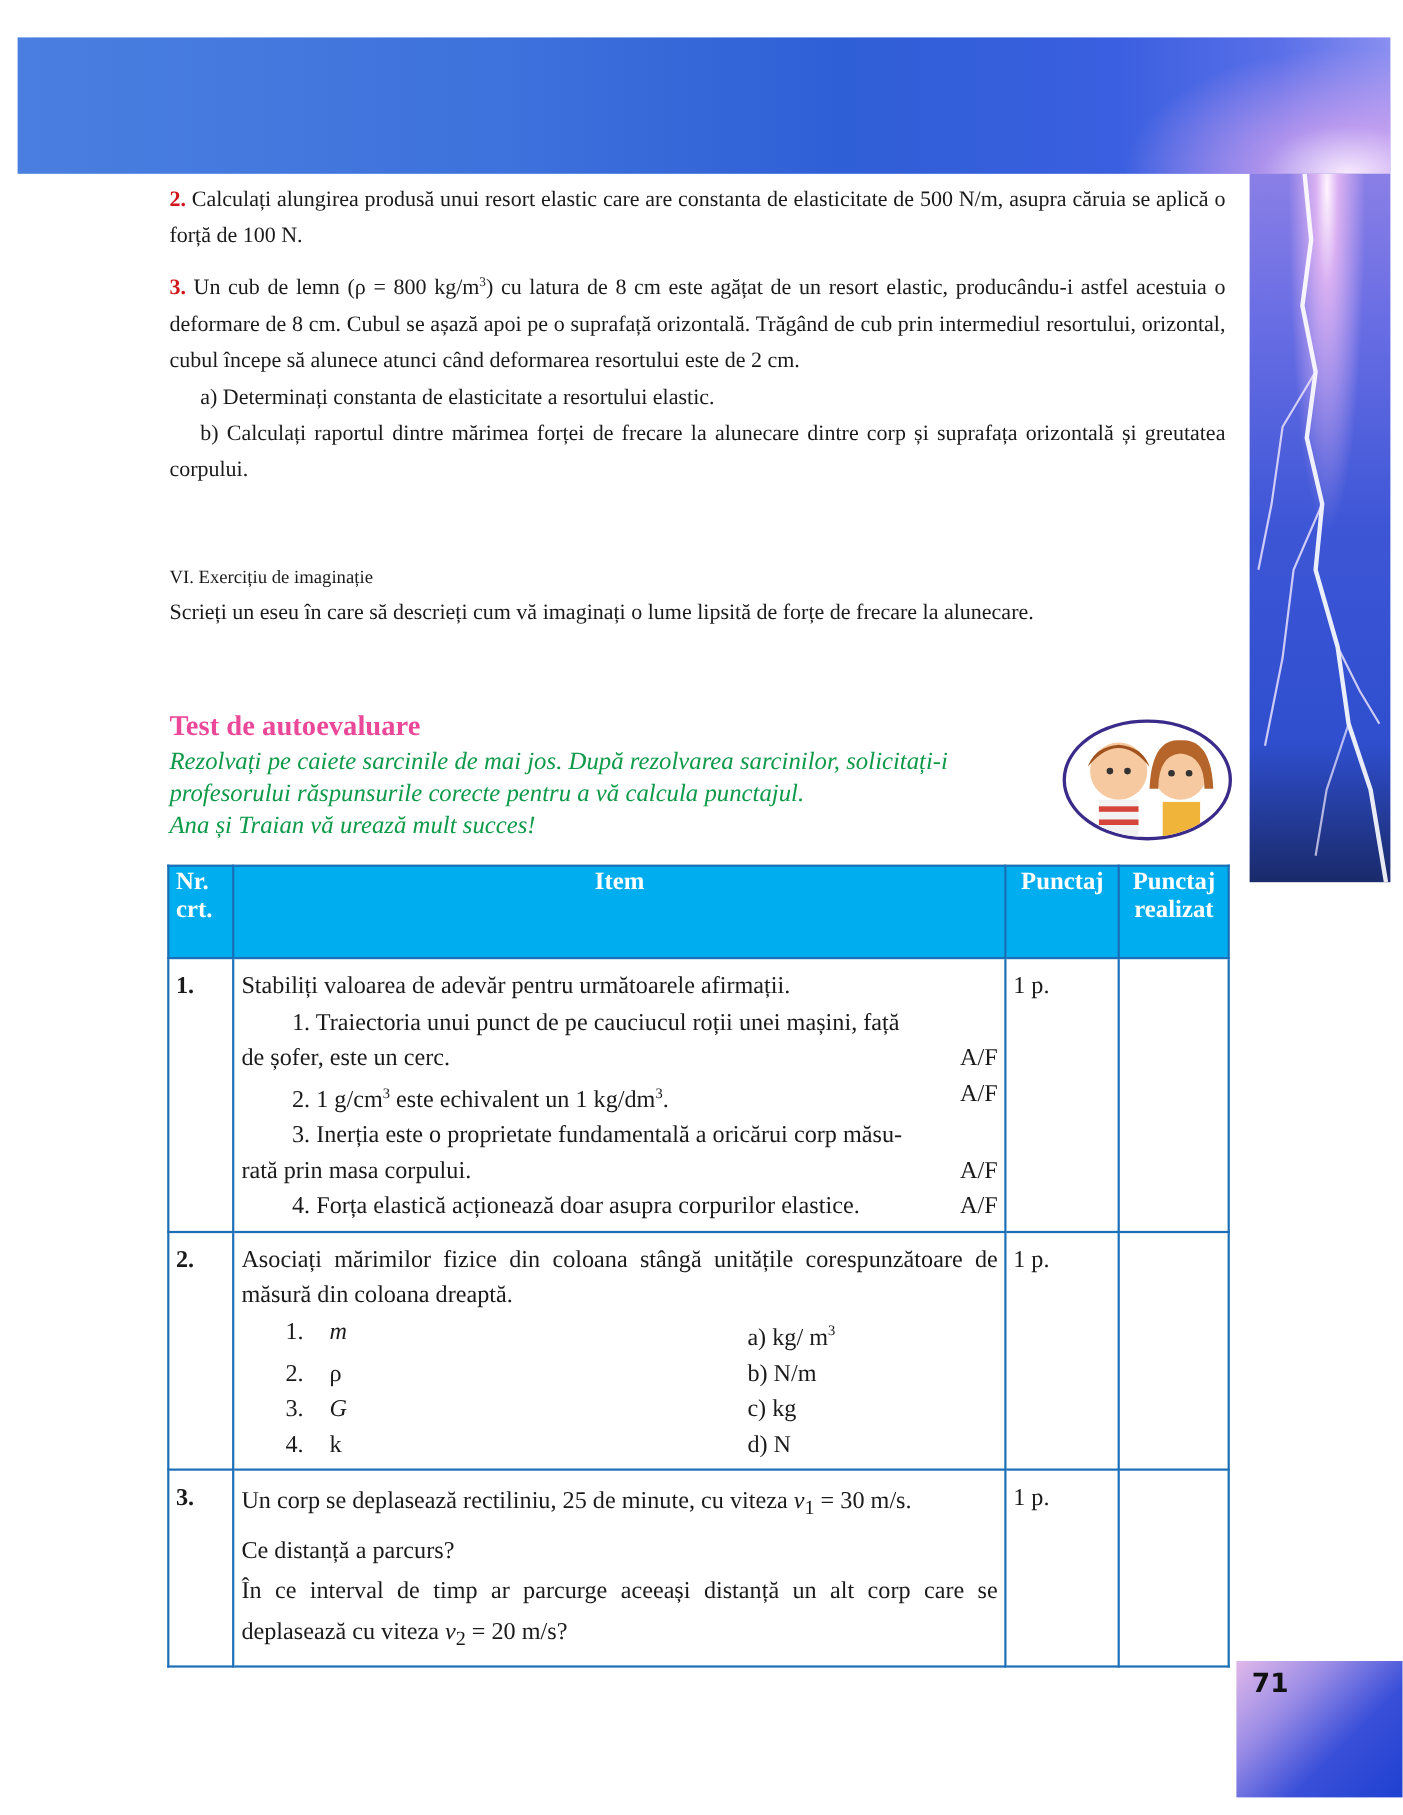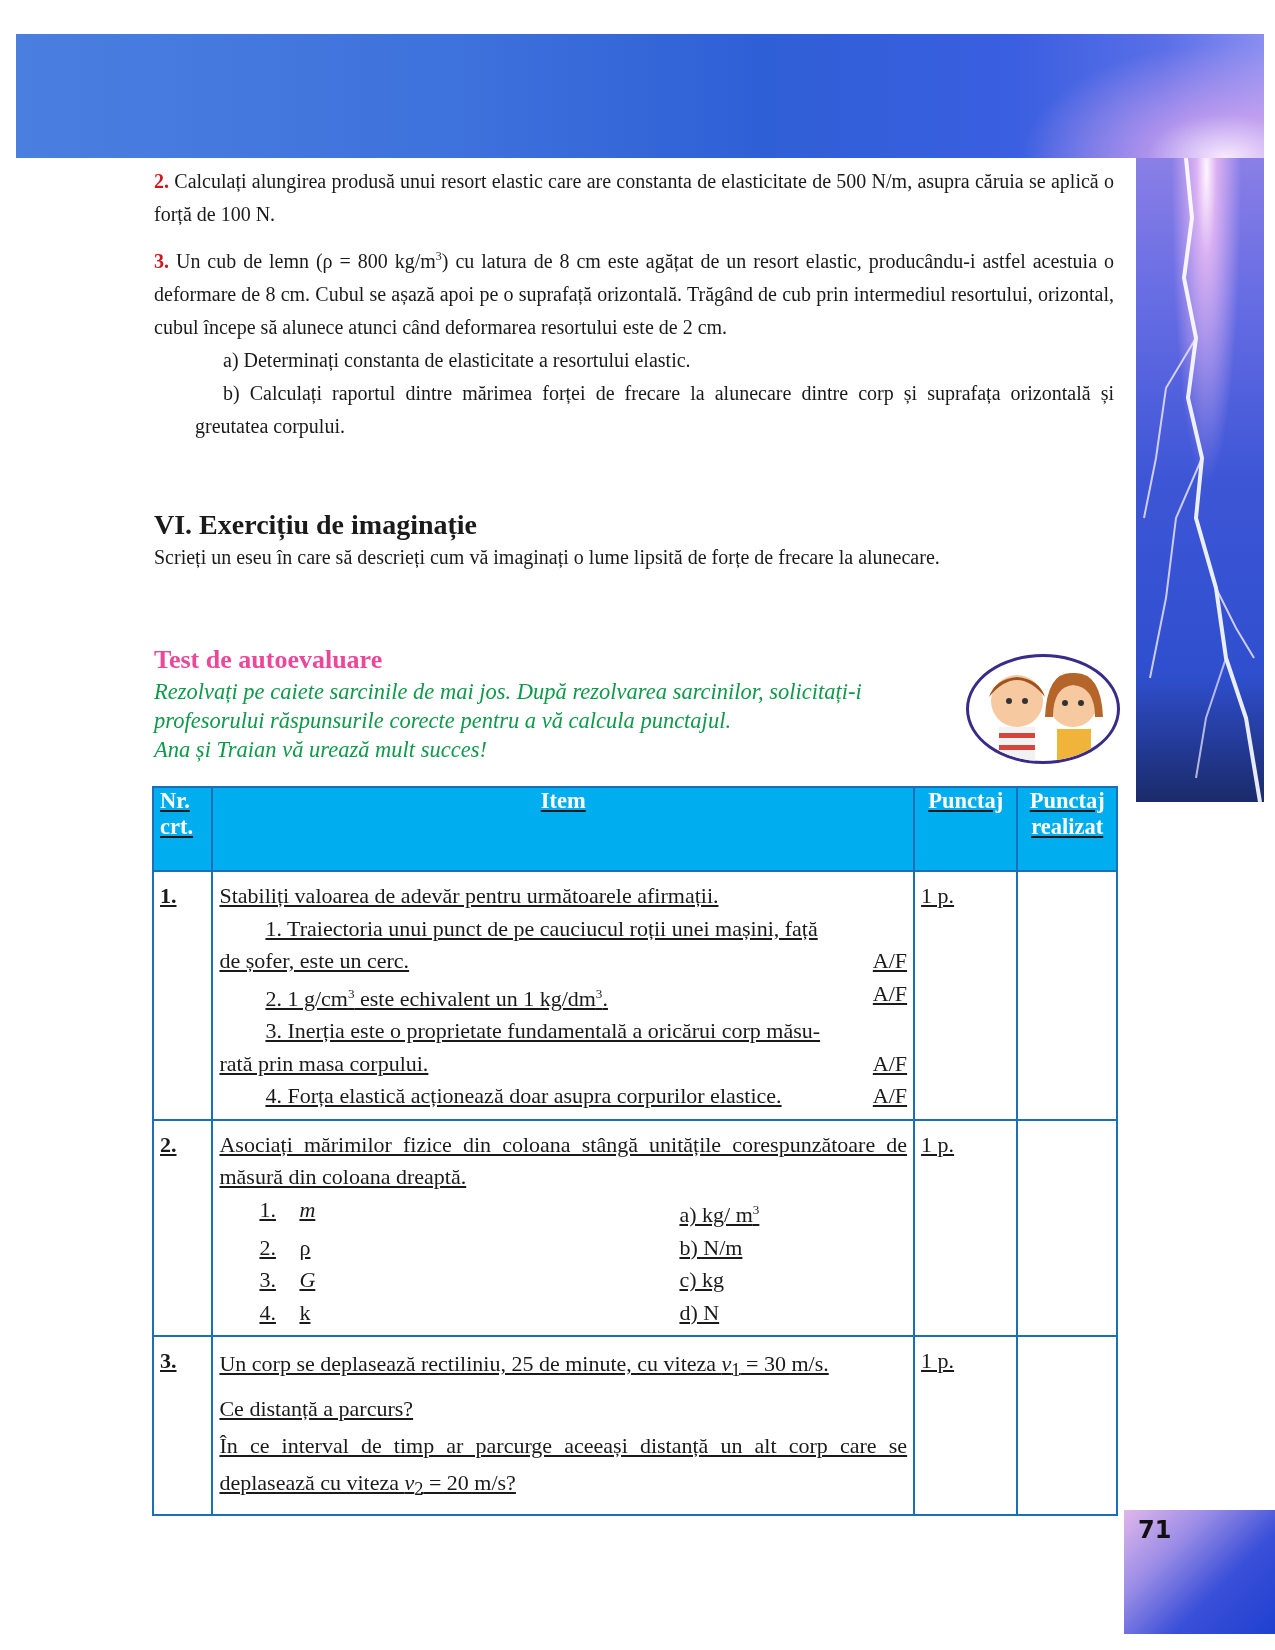--- a/index.html
+++ b/index.html
@@ -23,31 +23,31 @@
       radial-gradient(ellipse at 55% 2%, rgba(255,245,255,1) 0%, rgba(240,190,245,0.8) 10%, rgba(170,140,240,0.0) 35%),
       linear-gradient(180deg, #8a7fe6 0%, #6a6ee4 20%, #3d56d6 50%, #2f4fcf 80%, #1a2a6a 100%);
   }
   .side-image svg { position: absolute; left: 0; top: 0; }
   .content { position: absolute; left: 154px; width: 960px; }
   p { margin: 0; }
   .para {
     font-size: 20px; line-height: 33px; text-align: justify;
   }
   .red-num { color: #d0161b; font-weight: bold; }
-  .indent { text-indent: 28px; margin-left: 41px; }
-  .section-title { font-size: 28px; font-weight: bold; line-height: 33px; }
+  .indent { text-indent: 28px; }
+  .section-title { font-size: 17px; font-weight: normal; line-height: 33px; }
   .test-title { font-size: 26px; color: #ec4899; font-weight: bold; line-height: 34px; }
   .green { color: #0f9a4a; font-style: italic; font-size: 22.5px; line-height: 29px; }
   .kids {
     position: absolute; left: 966px; top: 654px; width: 148px; height: 104px;
     border: 3px solid #3a2a8a; border-radius: 50%; overflow: hidden; background: #fff;
   }
   table.test {
     position: absolute; left: 152px; top: 786px; width: 966px;
-    border-collapse: collapse; font-size: 22px; text-decoration: underline;
+    border-collapse: collapse; font-size: 22px;
   }
   table.test th, table.test td { border: 2px solid #1b6fb6; vertical-align: top; }
   table.test thead th {
     background: #00aeef; color: #ffffff; font-weight: bold; font-size: 22.5px;
     height: 82px; padding: 0 6px; text-align: center;
   }
   table.test td { padding: 8px 6px 6px 6px; line-height: 32.5px; }
   .col-nr { width: 46px; }
   .col-item { width: 696px; }
   .col-p { width: 90px; }

